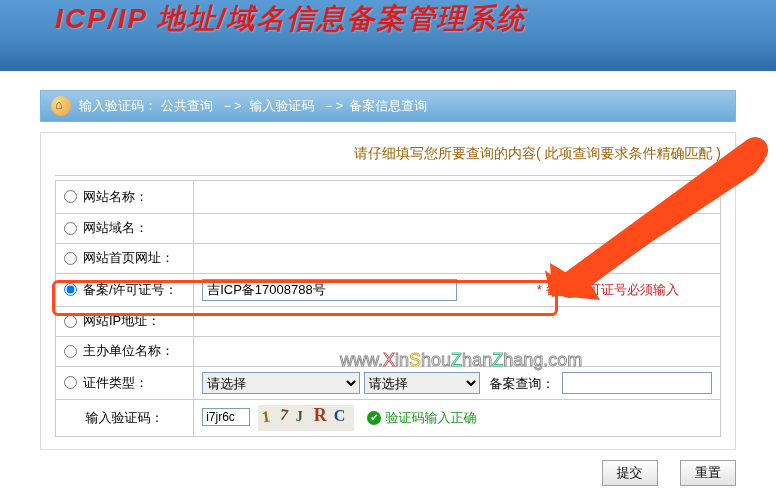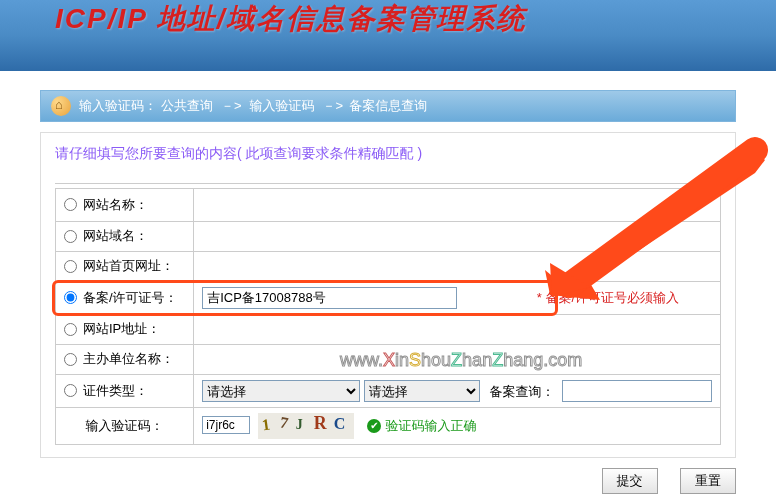--- a/index.html
+++ b/index.html
@@ -7,21 +7,21 @@
 
 .header-banner { background: linear-gradient(to bottom, #5a9bd5 0%, #4a8bc5 50%, #2e6ba8 100%); height: 72px; border-bottom: 1px solid #fff; display: flex; align-items: flex-start; padding-left: 55px; }
 .header-title { font-size: 28px; font-weight: bold; font-style: italic; color: #d81f1f; font-family: "SimHei", Arial; letter-spacing: 2px; text-shadow: 1px 1px 2px rgba(255,255,255,0.3); }
 .header-gap { height: 18px; background: #fff; }
 
 .breadcrumb-bar { background: linear-gradient(to bottom, #9ec9e8 0%, #6babd9 100%); height: 32px; margin: 0 40px; display: flex; align-items: center; padding-left: 10px; color: #fff; font-size: 13px; border: 1px solid #7fb5dd; }
 .breadcrumb-bar .home-icon { width: 20px; height: 20px; background: radial-gradient(circle at 30% 30%, #ffd98a, #e8a33d); border-radius: 50%; margin-right: 8px; display: inline-block; position: relative; }
 .breadcrumb-bar .home-icon:after { content: "⌂"; position: absolute; top: 1px; left: 4px; font-size: 13px; color: #8a5a10; }
 
 .content-panel { margin: 10px 40px 0 40px; border: 1px solid #ddd; padding: 12px 14px; background: #fff; }
-.section-title { color: #8b5cf6; font-size: 14px; border-bottom: 1px solid #ccc; padding-bottom: 20px; margin-bottom: 4px; }
+.section-title { color: #a16207; font-size: 14px; border-bottom: 1px solid #ccc; padding-bottom: 12px; margin-bottom: 4px; text-align: right; }
 
 table.form-table { width: 100%; border-collapse: collapse; }
 table.form-table td { border: 1px solid #ccc; padding: 5px 8px; font-size: 13px; vertical-align: middle; height: 30px; }
 table.form-table td.label-cell { width: 190px; }
 table.form-table td.input-cell { }
 .radio-wrap { display: inline-flex; align-items: center; }
 .radio-wrap input[type=radio] { margin-right: 6px; }
 .text-input { width: 255px; height: 22px; border: 1px solid #7f9db9; padding: 0 4px; font-size: 13px; }
 select.sel { height: 22px; border: 1px solid #7f9db9; font-size: 13px; }
 select.sel.w1 { width: 158px; }

